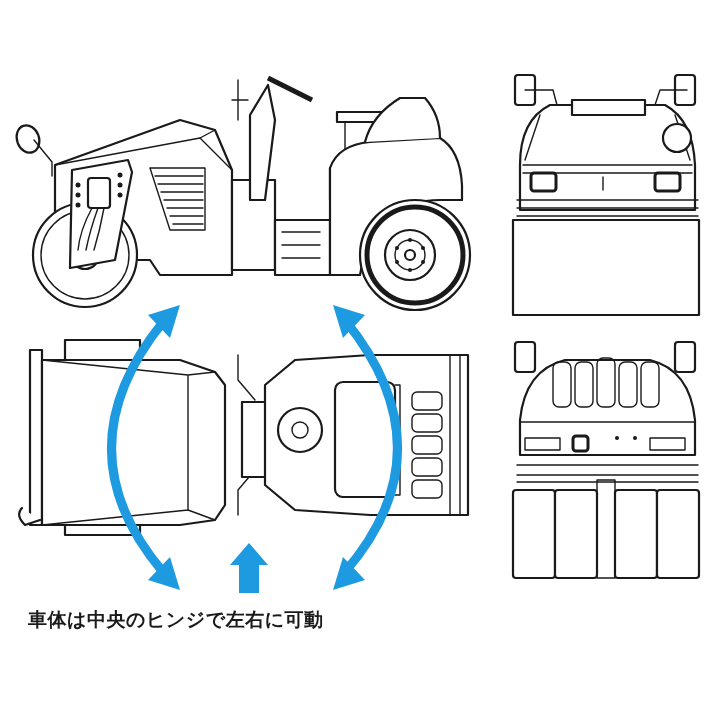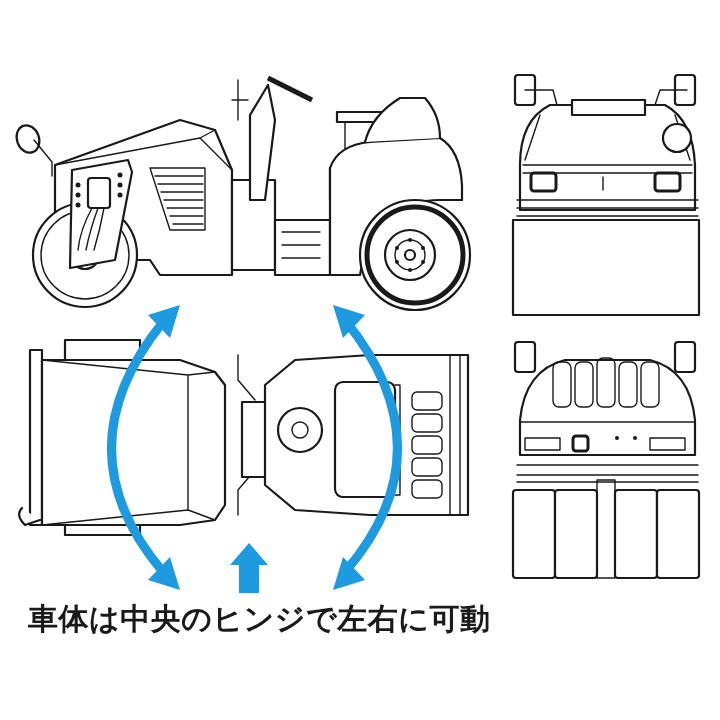--- a/index.html
+++ b/index.html
@@ -8,21 +8,21 @@
     .view svg { display: block; overflow: visible; }
     .ln { fill: #ffffff; stroke: #1a1a1a; stroke-width: 2.2; stroke-linejoin: round; stroke-linecap: round; }
     .lt { fill: none; stroke: #1a1a1a; stroke-width: 1.4; stroke-linejoin: round; stroke-linecap: round; }
     .th { fill: none; stroke: #1a1a1a; stroke-width: 5; }
     .dk { fill: #1a1a1a; stroke: none; }
     #side-view { left: 0; top: 60px; width: 480px; height: 250px; }
     #front-view { left: 495px; top: 60px; width: 225px; height: 260px; }
     #top-view { left: 10px; top: 330px; width: 470px; height: 210px; }
     #rear-view { left: 495px; top: 330px; width: 225px; height: 260px; }
     #arrows { position: absolute; left: 0; top: 0; width: 720px; height: 720px; pointer-events: none; }
-    #caption { position: absolute; left: 28px; top: 598px; width: 440px; height: 42px; font-family: "DejaVu Sans", sans-serif; font-weight: bold; font-size: 30px; letter-spacing: 0.5px; color: #1a1a1a; white-space: nowrap; line-height: 42px; }
+    #caption { position: absolute; left: 28px; top: 598px; width: 440px; height: 42px; font-family: "DejaVu Sans", sans-serif; font-weight: bold; font-size: 19px; letter-spacing: 0.5px; color: #1a1a1a; white-space: nowrap; line-height: 42px; }
   </style>
 </head>
 <body>
 
 <div class="view" id="side-view">
   <svg width="480" height="250" viewBox="0 0 480 250">
 
     <ellipse class="ln" cx="28" cy="79" rx="11" ry="14" transform="rotate(-20 28 79)"></ellipse>
     <path class="lt" d="M34 80 L52 102 L52 116"></path>
 

